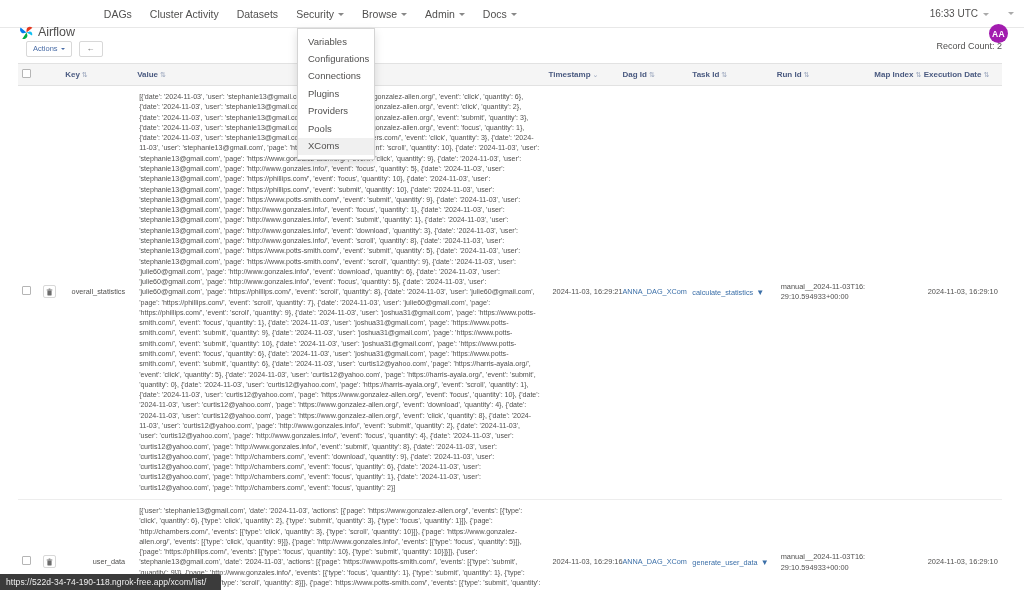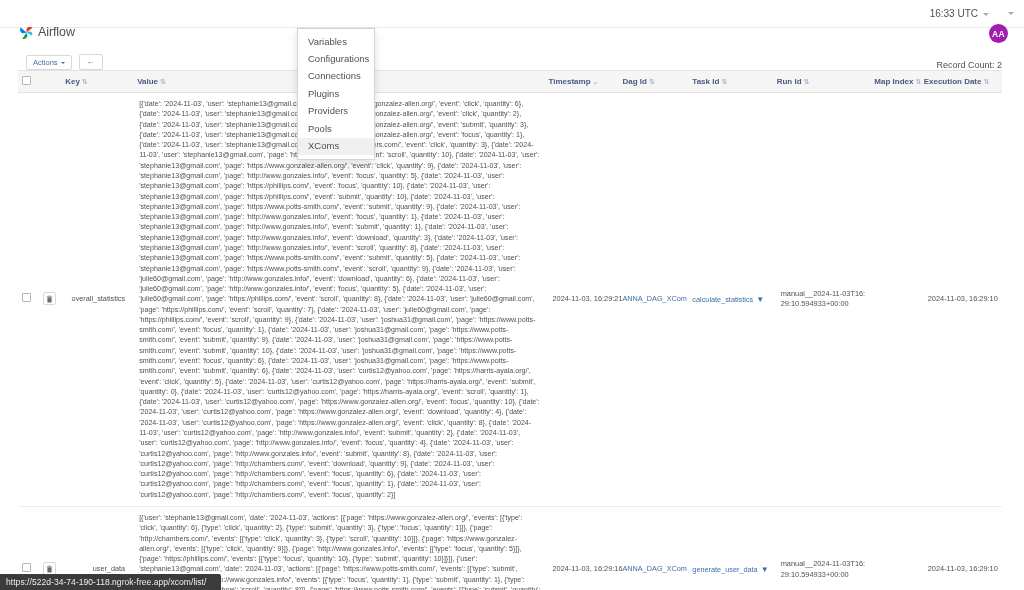--- a/index.html
+++ b/index.html
@@ -114,24 +114,24 @@
     cursor: pointer;
     line-height: 1.1;
     white-space: nowrap;
   }
   .dropdown-item.selected { background: #f0f0f0; }
 
   
   .toolbar {
     height: 22px;
     display: flex;
-    align-items: flex-end;
+    align-items: flex-start;
     padding: 0 22px 0 26px;
     position: relative;
-    margin-top: 20px;
+    margin-top: 13px;
   }
   .btn-actions {
     font-size: 7.5px;
     color: #4a6da7;
     border: 1px solid #d8d8d8;
     border-radius: 2px;
     padding: 3px 6px;
     background: #fff;
     cursor: pointer;
     line-height: 1;
@@ -268,20 +268,29 @@
       <svg class="brand-logo" viewBox="0 0 40 40">
         <path d="M20 20 L6 8 C3 14 6 21 13 22 Z" fill="#017cee"></path>
         <path d="M20 20 L34 9 C28 4 21 7 20 14 Z" fill="#e43921"></path>
         <path d="M20 20 L10 35 C17 37 23 32 22 26 Z" fill="#00ad46"></path>
         <path d="M20 20 L33 27 C35 22 32 17 26 18 Z" fill="#11c0f2"></path>
       </svg>
     </span>
     <span class="brand-text">Airflow</span>
   </div>
 
+  <div class="nav-items">
+    <div class="nav-item">DAGs</div>
+    <div class="nav-item">Cluster Activity</div>
+    <div class="nav-item">Datasets</div>
+    <div class="nav-item has-caret">Security</div>
+    <div class="nav-item has-caret">Browse</div>
+    <div class="nav-item has-caret active">Admin</div>
+    <div class="nav-item has-caret">Docs</div>
+  </div>
 
   <div class="nav-right">
     <div class="nav-clock">16:33 UTC</div>
     <div class="avatar">AA</div>
     <span class="avatar-caret"></span>
   </div>
 </div>
 
 <div class="dropdown">
   <div class="dropdown-item">Variables</div>

